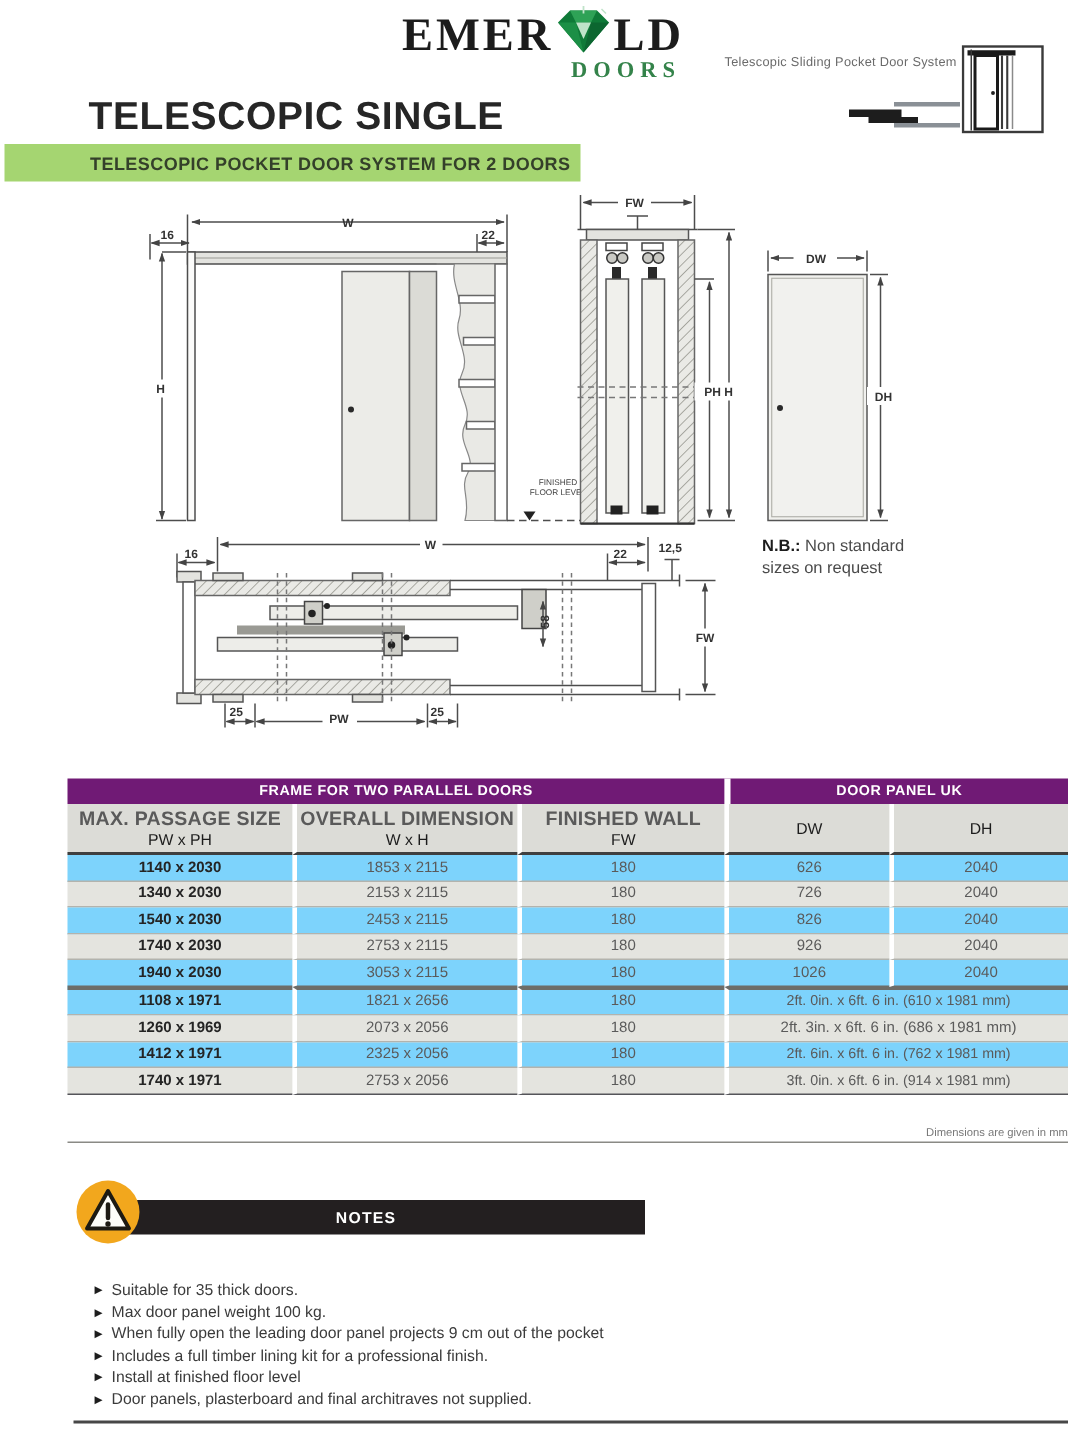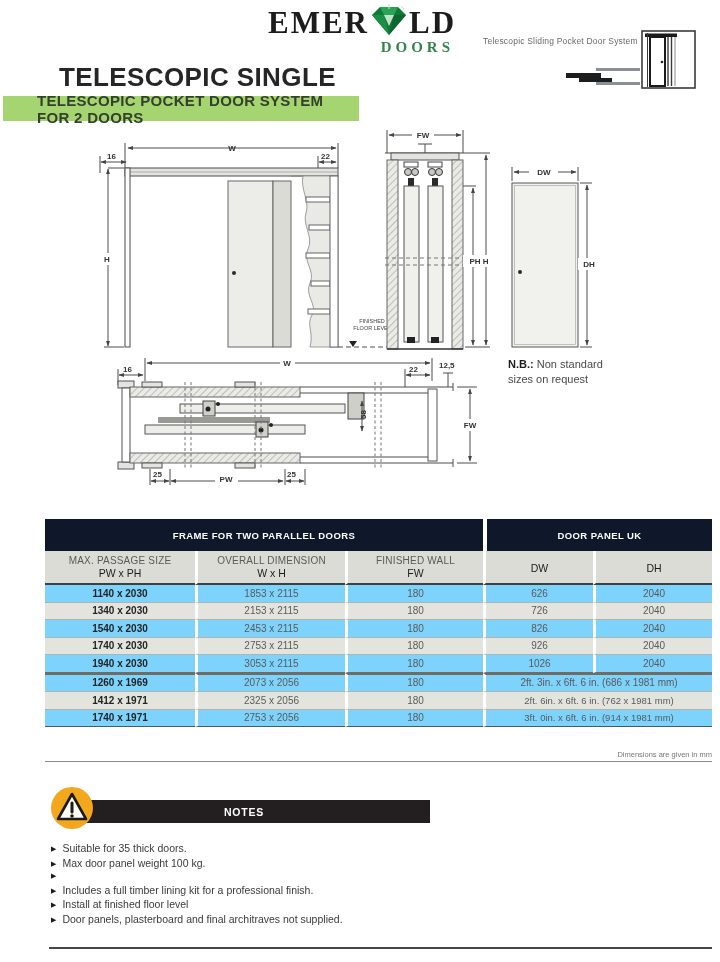--- a/index.html
+++ b/index.html
@@ -19,59 +19,59 @@
   .bars-icon{position:absolute;left:566px;top:66px;width:76px;height:20px;}
   .bars-icon .bar{position:absolute;}
   .b-gray{background:#8a9096;height:3px;width:44px;left:30px;}
   .b-black{background:#1d1d1d;}
 
   .door-icon{position:absolute;left:641px;top:30px;}
 
   
   .page-title{position:absolute;left:59px;top:62px;font-size:26px;font-weight:bold;
               color:#262626;letter-spacing:.4px;}
-  .banner{position:absolute;left:3px;top:96px;width:356px;height:25px;background:#a5d571;
-          display:flex;align-items:center;padding-left:34px;box-sizing:border-box;
-          font-size:15px;color:#34402a;letter-spacing:.3px;font-weight:bold;}
+  .banner{position:absolute;left:3px;top:96px;width:384px;height:25px;background:#a5d571;
+          display:flex;align-items:center;padding-left:57px;box-sizing:border-box;
+          font-size:12px;color:#34402a;letter-spacing:.3px;font-weight:bold;}
 
   
   .drawing{position:absolute;left:60px;top:125px;}
   .drawing text{font-family:"Liberation Sans",sans-serif;font-size:8px;font-weight:bold;fill:#333;}
   .drawing text.tiny{font-size:5.5px;font-weight:normal;fill:#444;}
   .nb-note{position:absolute;left:508px;top:357px;width:112px;font-size:11px;color:#4a4a4a;line-height:1.35;}
   .nb-note b{color:#1d1d1d;}
 
   
   .spec-table{position:absolute;left:45px;top:519px;width:667px;border-collapse:separate;
               border-spacing:0;table-layout:fixed;}
   .spec-table th,.spec-table td{padding:0;overflow:hidden;}
-  .gh th{background:#0f172a;color:#fff;font-size:9.5px;font-weight:bold;letter-spacing:.4px;height:32px;text-align:center;}
+  .gh th{background:#701a75;color:#fff;font-size:9.5px;font-weight:bold;letter-spacing:.4px;height:17px;text-align:center;}
   .gh th.gh-right{border-left:4px solid #fff;}
   .sub th{background:#dcdcd7;height:32px;vertical-align:middle;text-align:center;border-bottom:2px solid #3f3f3f;}
   .sub th + th{border-left:3px solid #fff;}
-  .sub .lbl{display:block;font-size:10px;color:#5a5a5a;font-weight:normal;letter-spacing:.2px;}
+  .sub .lbl{display:block;font-size:13px;color:#5a5a5a;font-weight:bold;letter-spacing:.2px;}
   .sub .subv{display:block;font-size:10.5px;color:#1c1c1c;font-weight:normal;margin-top:1px;}
   .spec-table tbody td{height:16.5px;font-size:10px;color:#5a5a5a;text-align:center;
                        border-bottom:1px solid #b3b3ad;background:#7dd3fc;}
   .spec-table tbody td + td{border-left:3px solid #fff;}
   .spec-table tbody tr:nth-child(even) td{background:#e4e4df;}
   .spec-table tbody td.c-bold{font-weight:bold;color:#242424;}
   #tbody-metric tr:last-child td{border-bottom:1px solid #6d6d68;}
   #tbody-uk tr:first-child td{border-top:2px solid #6d6d68;}
   #tbody-uk tr:last-child td{border-bottom:1px solid #55555a;}
   .table-footnote{position:absolute;left:45px;top:750px;width:667px;text-align:right;
                   font-size:7.5px;color:#777;}
   .table-endrule{position:absolute;left:45px;top:761px;width:667px;border-top:1px solid #8a8a85;}
 
   
   .notes-bar{position:absolute;left:58px;top:800px;width:372px;height:23px;background:#231f20;
              display:flex;align-items:center;justify-content:center;}
   .notes-bar span{color:#fff;font-size:10.5px;font-weight:bold;letter-spacing:.8px;}
   .warn{position:absolute;left:50px;top:786px;width:44px;height:44px;}
-  .notes-list{position:absolute;left:47px;top:838px;width:630px;list-style:none;margin:4px;padding:0;}
+  .notes-list{position:absolute;left:47px;top:838px;width:630px;list-style:none;margin:16px;padding:0;}
   .notes-list li{font-size:10.5px;color:#3b3b3b;line-height:12.6px;display:flex;align-items:baseline;}
   .notes-list .tri{font-size:7px;color:#1d1d1d;margin-right:6px;position:relative;top:-1px;}
 
   .bottom-rule{position:absolute;left:49px;top:947px;width:663px;border-top:2px solid #474747;}
 </style>
 </head>
 <body>
 
 <div class="page">
 
@@ -362,20 +362,26 @@
         <tr>
           <td class="c-bold">1940 x 2030</td>
           <td>3053 x 2115</td>
           <td>180</td>
           <td>1026</td>
           <td>2040</td>
         </tr>
       </tbody>
     <tbody id="tbody-uk">
         <tr>
+          <td class="c-bold">1108 x 1971</td>
+          <td>1821 x 2656</td>
+          <td>180</td>
+          <td colspan="2" style="font-size: 9.5px;">2ft. 0in. x 6ft. 6 in. (610 x 1981 mm)</td>
+        </tr>
+        <tr>
           <td class="c-bold">1260 x 1969</td>
           <td>2073 x 2056</td>
           <td>180</td>
           <td colspan="2" style="font-size: 10px;">2ft. 3in. x 6ft. 6 in. (686 x 1981 mm)</td>
         </tr>
         <tr>
           <td class="c-bold">1412 x 1971</td>
           <td>2325 x 2056</td>
           <td>180</td>
           <td colspan="2" style="font-size: 9.5px;">2ft. 6in. x 6ft. 6 in. (762 x 1981 mm)</td>
@@ -404,20 +410,21 @@
       <li>
         <span class="tri">▶</span>
         <span>Suitable for 35 thick doors.</span>
       </li>
       <li>
         <span class="tri">▶</span>
         <span>Max door panel weight 100 kg.</span>
       </li>
       <li>
         <span class="tri">▶</span>
+        <span>When fully open the leading door panel projects 9 cm out of the pocket</span>
       </li>
       <li>
         <span class="tri">▶</span>
         <span>Includes a full timber lining kit for a professional finish.</span>
       </li>
       <li>
         <span class="tri">▶</span>
         <span>Install at finished floor level</span>
       </li>
       <li>

